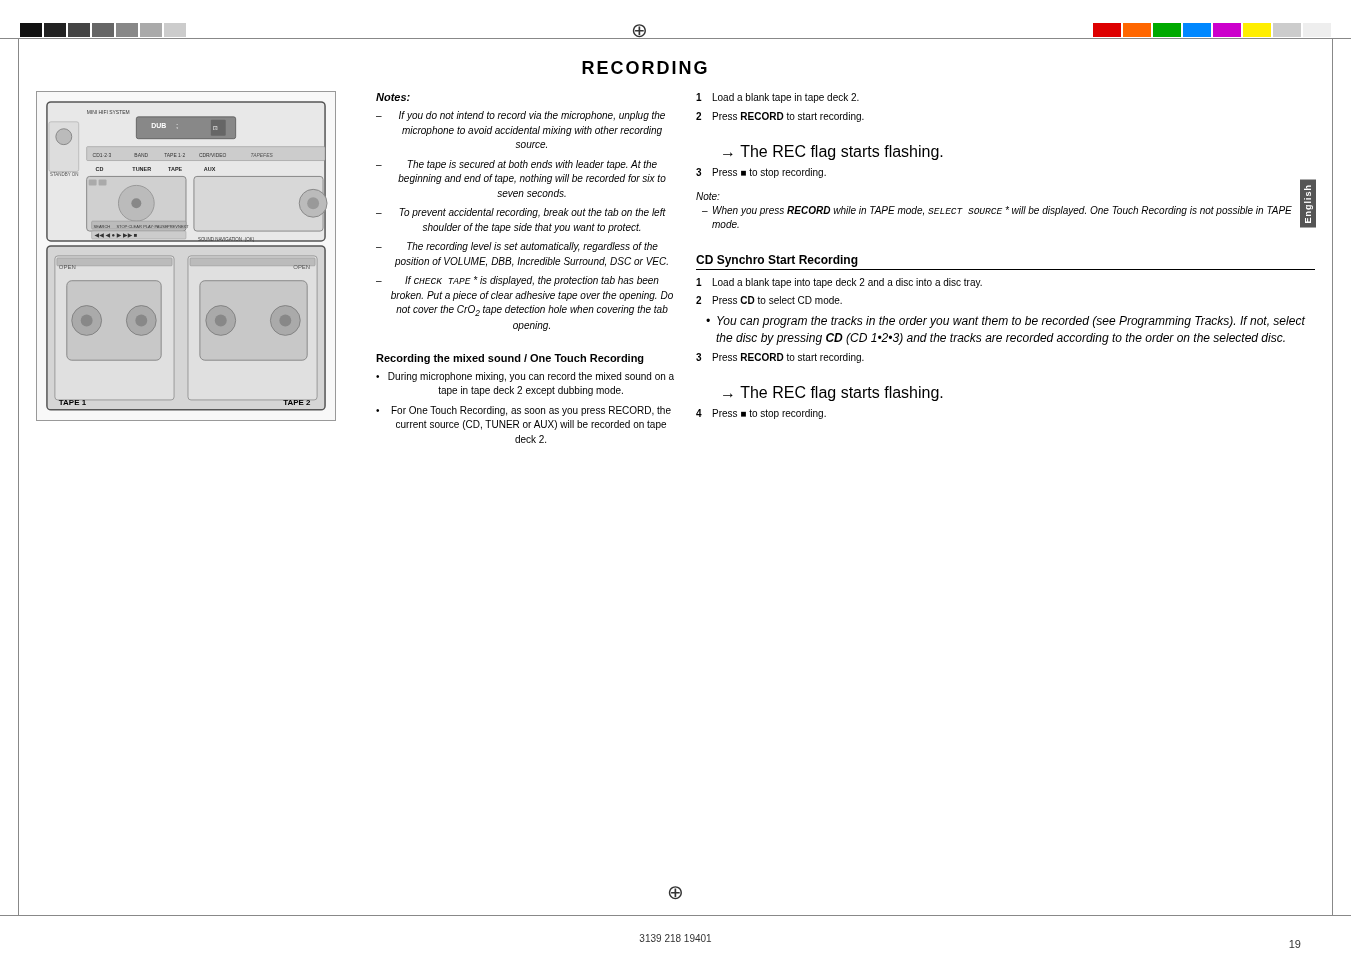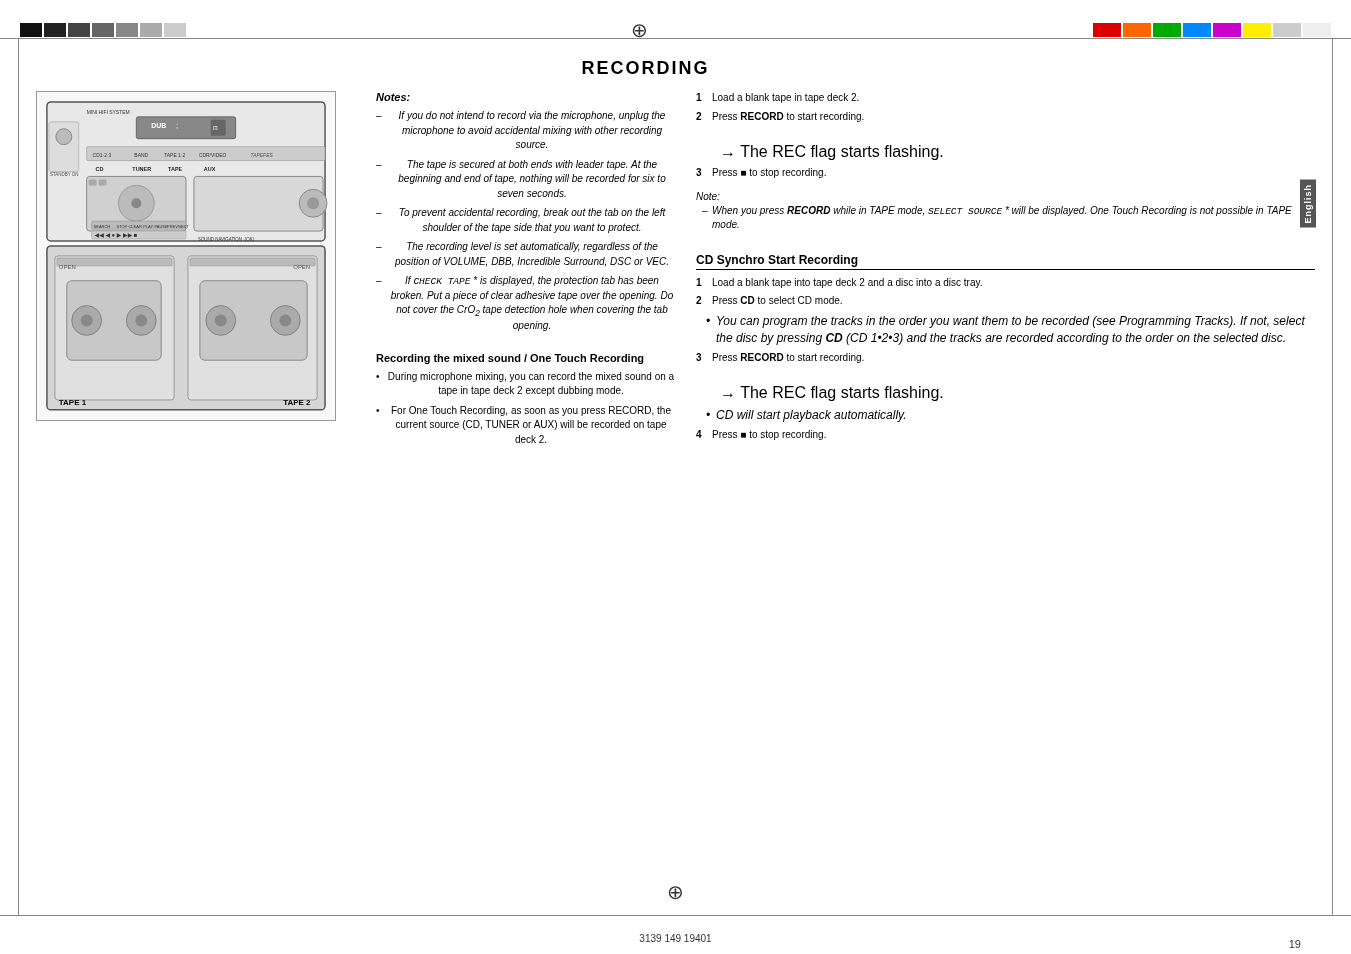--- a/index.html
+++ b/index.html
@@ -363,21 +363,21 @@
 
 <div class="left-bracket"></div>
 <div class="right-bracket"></div>
 
 <div class="compass-bottom">⊕</div>
 
 <div class="english-tab">English</div>
 
 <div class="page-number">19</div>
 
-<div class="serial-number">3139 149 19401</div>
+<div class="serial-number">3139 218 19401</div>
 
 <div class="main-content">
 
   <div class="page-title">RECORDING</div>
 
   <div class="content-area">
 
     <div class="left-col">
       <div class="device-image">
         
@@ -518,21 +518,20 @@
           <span class="step-content">Press <b>CD</b> to select CD mode.</span>
         </div>
 
         <div class="step-bullet">You can program the tracks in the order you want them to be recorded (see Programming Tracks). If not,  select the disc by pressing <b>CD</b> (CD 1•2•3) and the tracks are recorded according to the order on the selected disc.</div>
 
         <div class="step-item">
           <span class="step-num">3</span>
           <span class="step-content">Press <b>RECORD</b> to start recording.</span>
         </div>
         <div class="step-sub-arrow">→ The REC flag starts flashing.</div>
-        <div class="step-bullet">CD will start playback automatically.</div>
 
         <div class="step-item">
           <span class="step-num">4</span>
           <span class="step-content">Press ■ to stop recording.</span>
         </div>
       </div>
 
     </div>
 
   </div>

